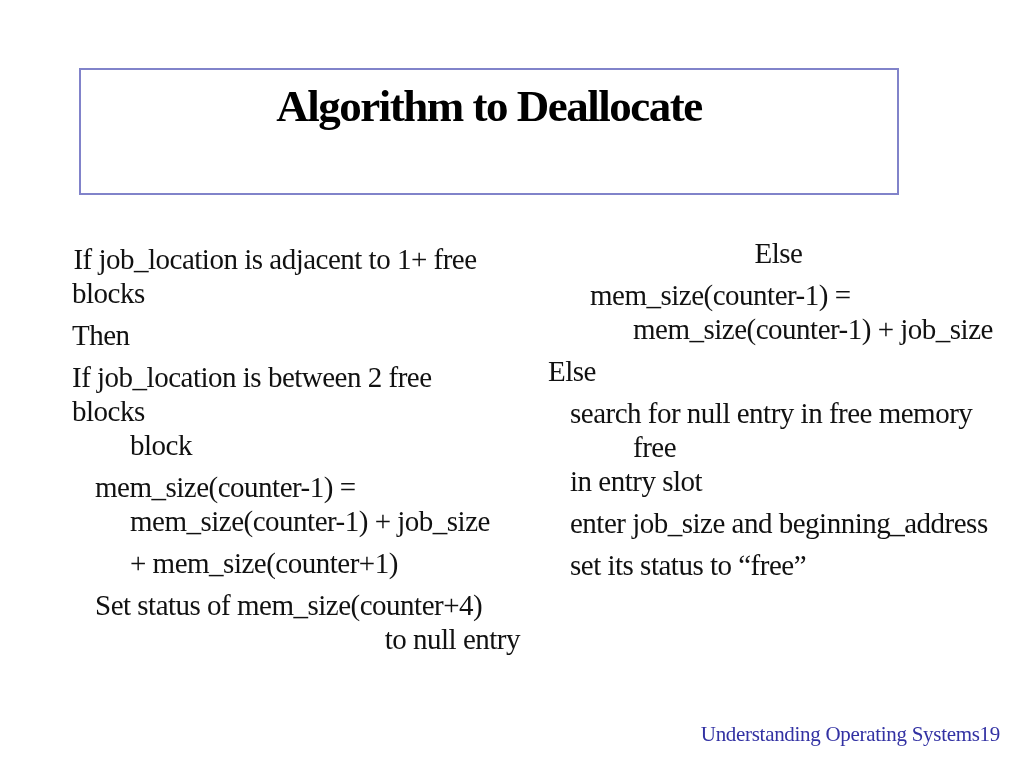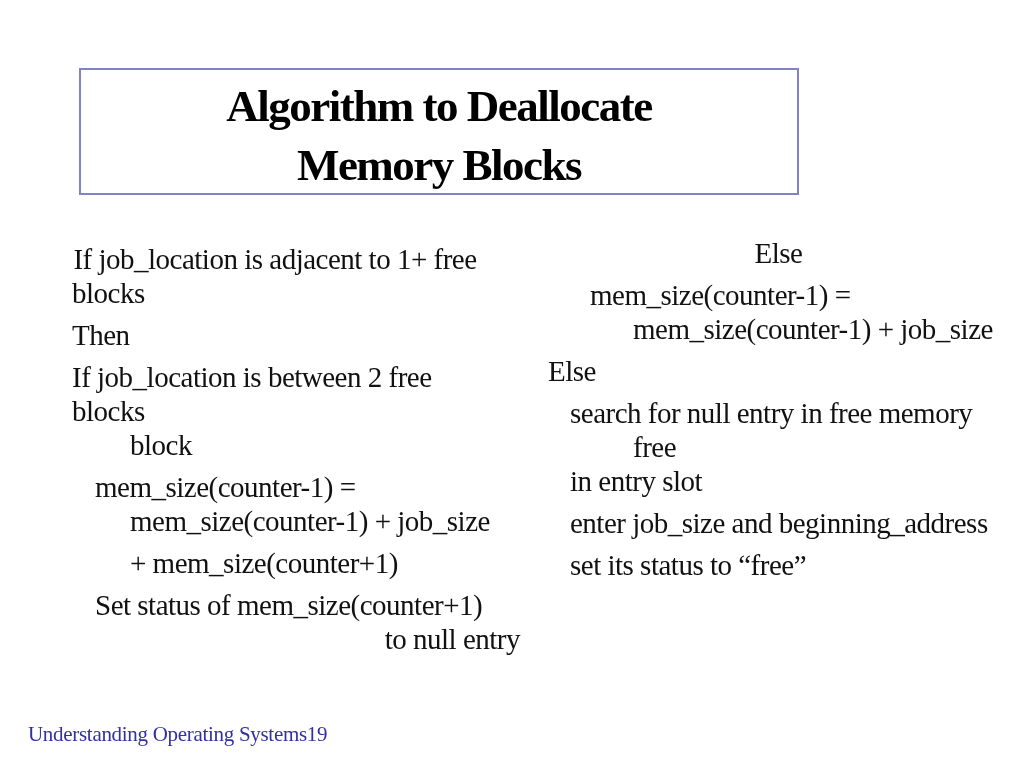--- a/index.html
+++ b/index.html
@@ -14,21 +14,21 @@
     background: var(--bg, #ffffff);
     overflow: hidden;
     font-family: "Liberation Serif", "DejaVu Serif", serif;
   }
 
   
   .title-box {
     position: absolute;
     left: 79px;
     top: 68px;
-    width: 720px;
+    width: 820px;
     height: 127px;
     border: 2px solid var(--box-border, #8183ca);
     box-sizing: border-box;
     text-align: center;
     padding-top: 7px;
   }
   .title-line {
     font-weight: bold;
     font-size: 45px;
     line-height: 59px;
@@ -53,48 +53,47 @@
   .line.para { margin-top: 8px; }
   .col .line:first-child { margin-top: 8px; text-align: center; }
 
   
   .footer {
     position: absolute;
     left: 28px;
     right: 24px;
     top: 722px;
     display: flex;
-    justify-content: flex-start;
+    justify-content: flex-end;
     align-items: baseline;
     color: var(--footer-text, #3231a3);
     font-size: 21px;
     letter-spacing: -0.3px;
   }
 </style>
 </head>
 <body>
 
 <div class="slide">
 
   <div class="title-box">
     <div class="title-line">Algorithm to Deallocate</div>
-    <div class="title-line">Memory Blocks</div>
   </div>
 
   <div class="col col-left">
       <div class="line para" style="margin-left: 0px;">If job_location is adjacent to 1+ free</div>
       <div class="line" style="margin-left: 42px;">blocks</div>
       <div class="line para" style="margin-left: 42px;">Then</div>
       <div class="line para" style="margin-left: 42px;">If job_location is between 2 free</div>
       <div class="line" style="margin-left: 42px;">blocks</div>
       <div class="line" style="margin-left: 100px;">block</div>
       <div class="line para" style="margin-left: 65px;">mem_size(counter-1) =</div>
       <div class="line" style="margin-left: 100px;">mem_size(counter-1) + job_size</div>
       <div class="line para" style="margin-left: 100px;">+ mem_size(counter+1)</div>
-      <div class="line para" style="margin-left: 65px;">Set status of mem_size(counter+1)</div>
+      <div class="line para" style="margin-left: 65px;">Set status of mem_size(counter+4)</div>
       <div class="line" style="margin-left: 100px; text-align: right;">to null entry</div>
     </div>
 
   <div class="col col-right">
       <div class="line para" style="margin-left: 0px;">Else</div>
       <div class="line para" style="margin-left: 57px;">mem_size(counter-1) =</div>
       <div class="line" style="margin-left: 100px;">mem_size(counter-1) + job_size</div>
       <div class="line para" style="margin-left: 15px;">Else</div>
       <div class="line para" style="margin-left: 37px;">search for null entry in free memory</div>
       <div class="line" style="margin-left: 100px;">free</div>

